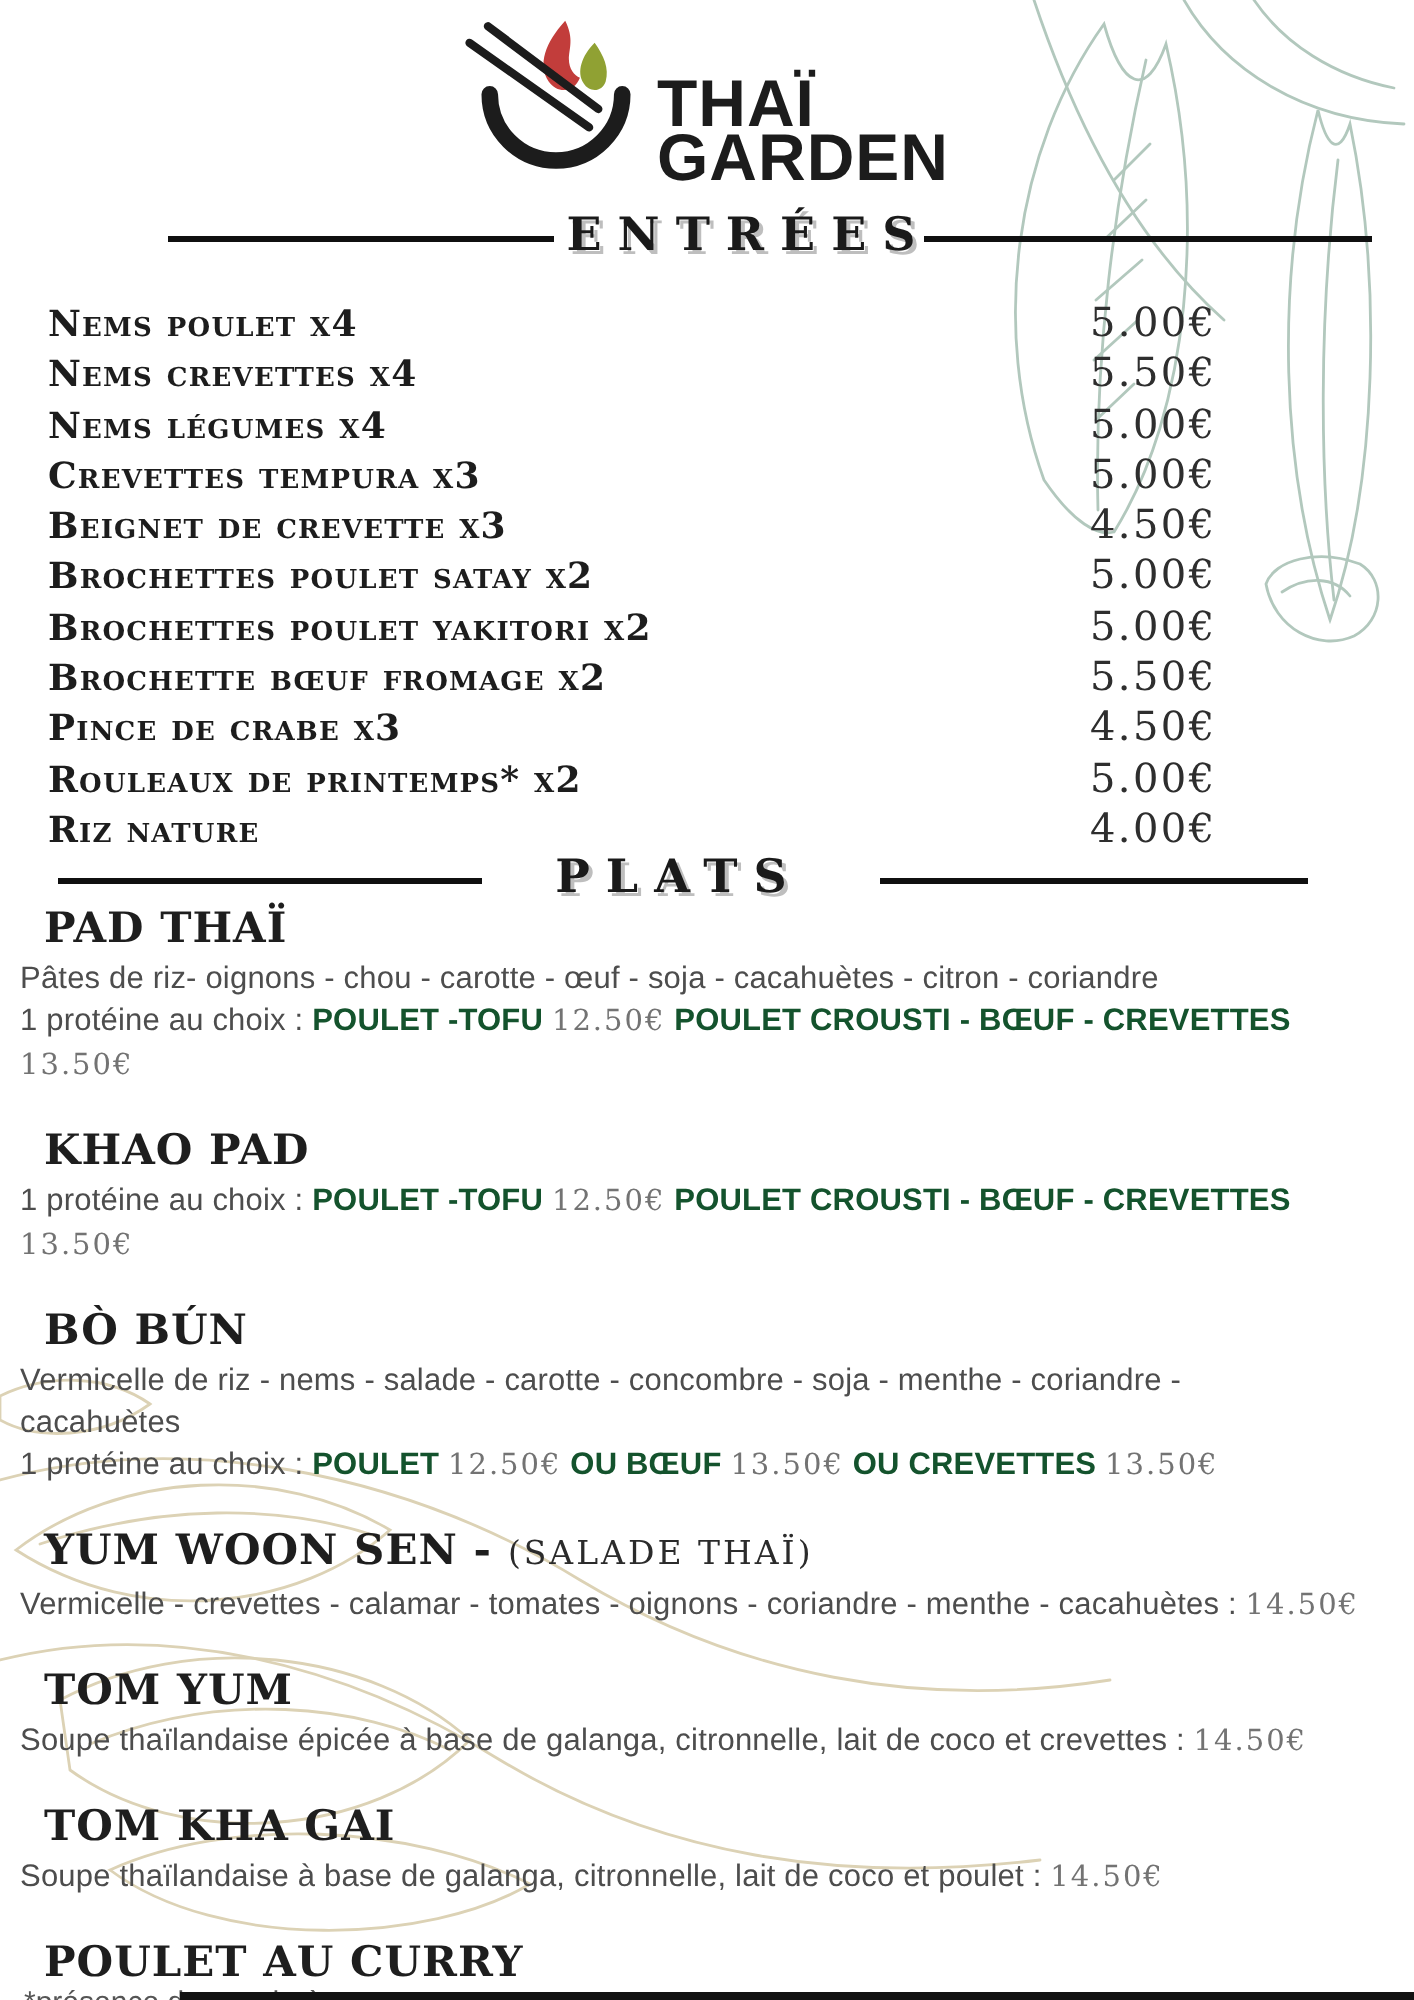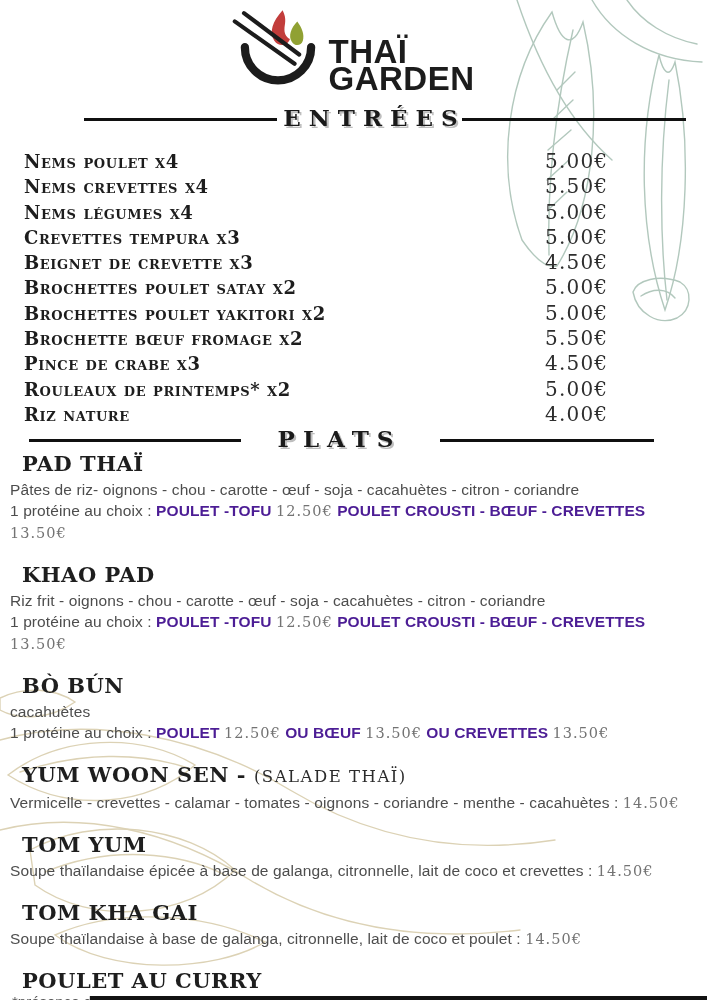--- a/index.html
+++ b/index.html
@@ -41,21 +41,21 @@
                 letter-spacing:1.2px;color:#2e2e2e;}
   
   #plats-list{position:absolute;top:452px;left:10px;right:5px;}
   .dish{margin-bottom:19px;}
   .dish-name{margin:0 0 3px 12px;font-family:"DejaVu Serif",serif;font-weight:bold;
              font-size:21px;line-height:24px;letter-spacing:.5px;color:#1e1e1e;}
   .dish-suffix{font-family:"DejaVu Serif",serif;font-weight:normal;font-size:16.5px;
                letter-spacing:1.5px;color:#2b2b2b;margin-left:8px;}
   .dish-line{font-size:15.5px;line-height:21px;letter-spacing:.1px;color:#4d4d4d;}
   .seg-desc{}
-  .seg-bold{font-weight:bold;color:#4c1d95;}
+  .seg-bold{font-weight:bold;color:#14532d;}
   .seg-price{font-family:"DejaVu Serif",serif;font-size:14.5px;letter-spacing:1px;color:#737373;}
   
   #footnote{position:absolute;left:12px;top:970px;font-size:15px;color:#555;margin-top:23px;}
   #bottom-bar{position:absolute;left:90px;right:0;bottom:0;height:4px;background:#121212;}
 </style>
 </head>
 <body>
 
 <div id="page">
 
@@ -162,25 +162,25 @@
   </div>
 
   <div id="plats-list">
       <div class="dish">
         <h3 class="dish-name">PAD THAÏ</h3>
         <div class="dish-line"><span class="seg-desc">Pâtes de riz- oignons - chou - carotte - œuf - soja - cacahuètes - citron - coriandre</span></div>
         <div class="dish-line"><span class="seg-desc">1 protéine au choix : </span><span class="seg-bold">POULET -TOFU</span><span class="seg-desc"> </span><span class="seg-price">12.50€</span><span class="seg-desc"> </span><span class="seg-bold">POULET CROUSTI - BŒUF - CREVETTES</span><span class="seg-desc"> </span><span class="seg-price">13.50€</span></div>
       </div>
       <div class="dish">
         <h3 class="dish-name">KHAO PAD</h3>
-        <div class="dish-line"><span class="seg-desc">Riz frit - oignons - chou - carotte - œuf - soja - cacahuètes - citron - coriandre</span></div>
         <div class="dish-line"><span class="seg-desc">1 protéine au choix : </span><span class="seg-bold">POULET -TOFU</span><span class="seg-desc"> </span><span class="seg-price">12.50€</span><span class="seg-desc"> </span><span class="seg-bold">POULET CROUSTI - BŒUF - CREVETTES</span><span class="seg-desc"> </span><span class="seg-price">13.50€</span></div>
       </div>
       <div class="dish">
         <h3 class="dish-name">BÒ BÚN</h3>
+        <div class="dish-line"><span class="seg-desc">Vermicelle de riz - nems  - salade - carotte - concombre - soja - menthe - coriandre -</span></div>
         <div class="dish-line"><span class="seg-desc">cacahuètes</span></div>
         <div class="dish-line"><span class="seg-desc">1 protéine au choix :  </span><span class="seg-bold">POULET</span><span class="seg-desc"> </span><span class="seg-price">12.50€</span><span class="seg-bold"> OU  BŒUF </span><span class="seg-price">13.50€</span><span class="seg-bold"> OU CREVETTES </span><span class="seg-price">13.50€</span></div>
       </div>
       <div class="dish">
         <h3 class="dish-name">YUM WOON SEN -<span class="dish-suffix">(SALADE THAÏ)</span></h3>
         <div class="dish-line"><span class="seg-desc">Vermicelle - crevettes - calamar - tomates - oignons - coriandre - menthe - cacahuètes : </span><span class="seg-price">14.50€</span></div>
       </div>
       <div class="dish">
         <h3 class="dish-name">TOM YUM</h3>
         <div class="dish-line"><span class="seg-desc">Soupe thaïlandaise épicée à base de galanga, citronnelle, lait de coco et crevettes : </span><span class="seg-price">14.50€</span></div>

